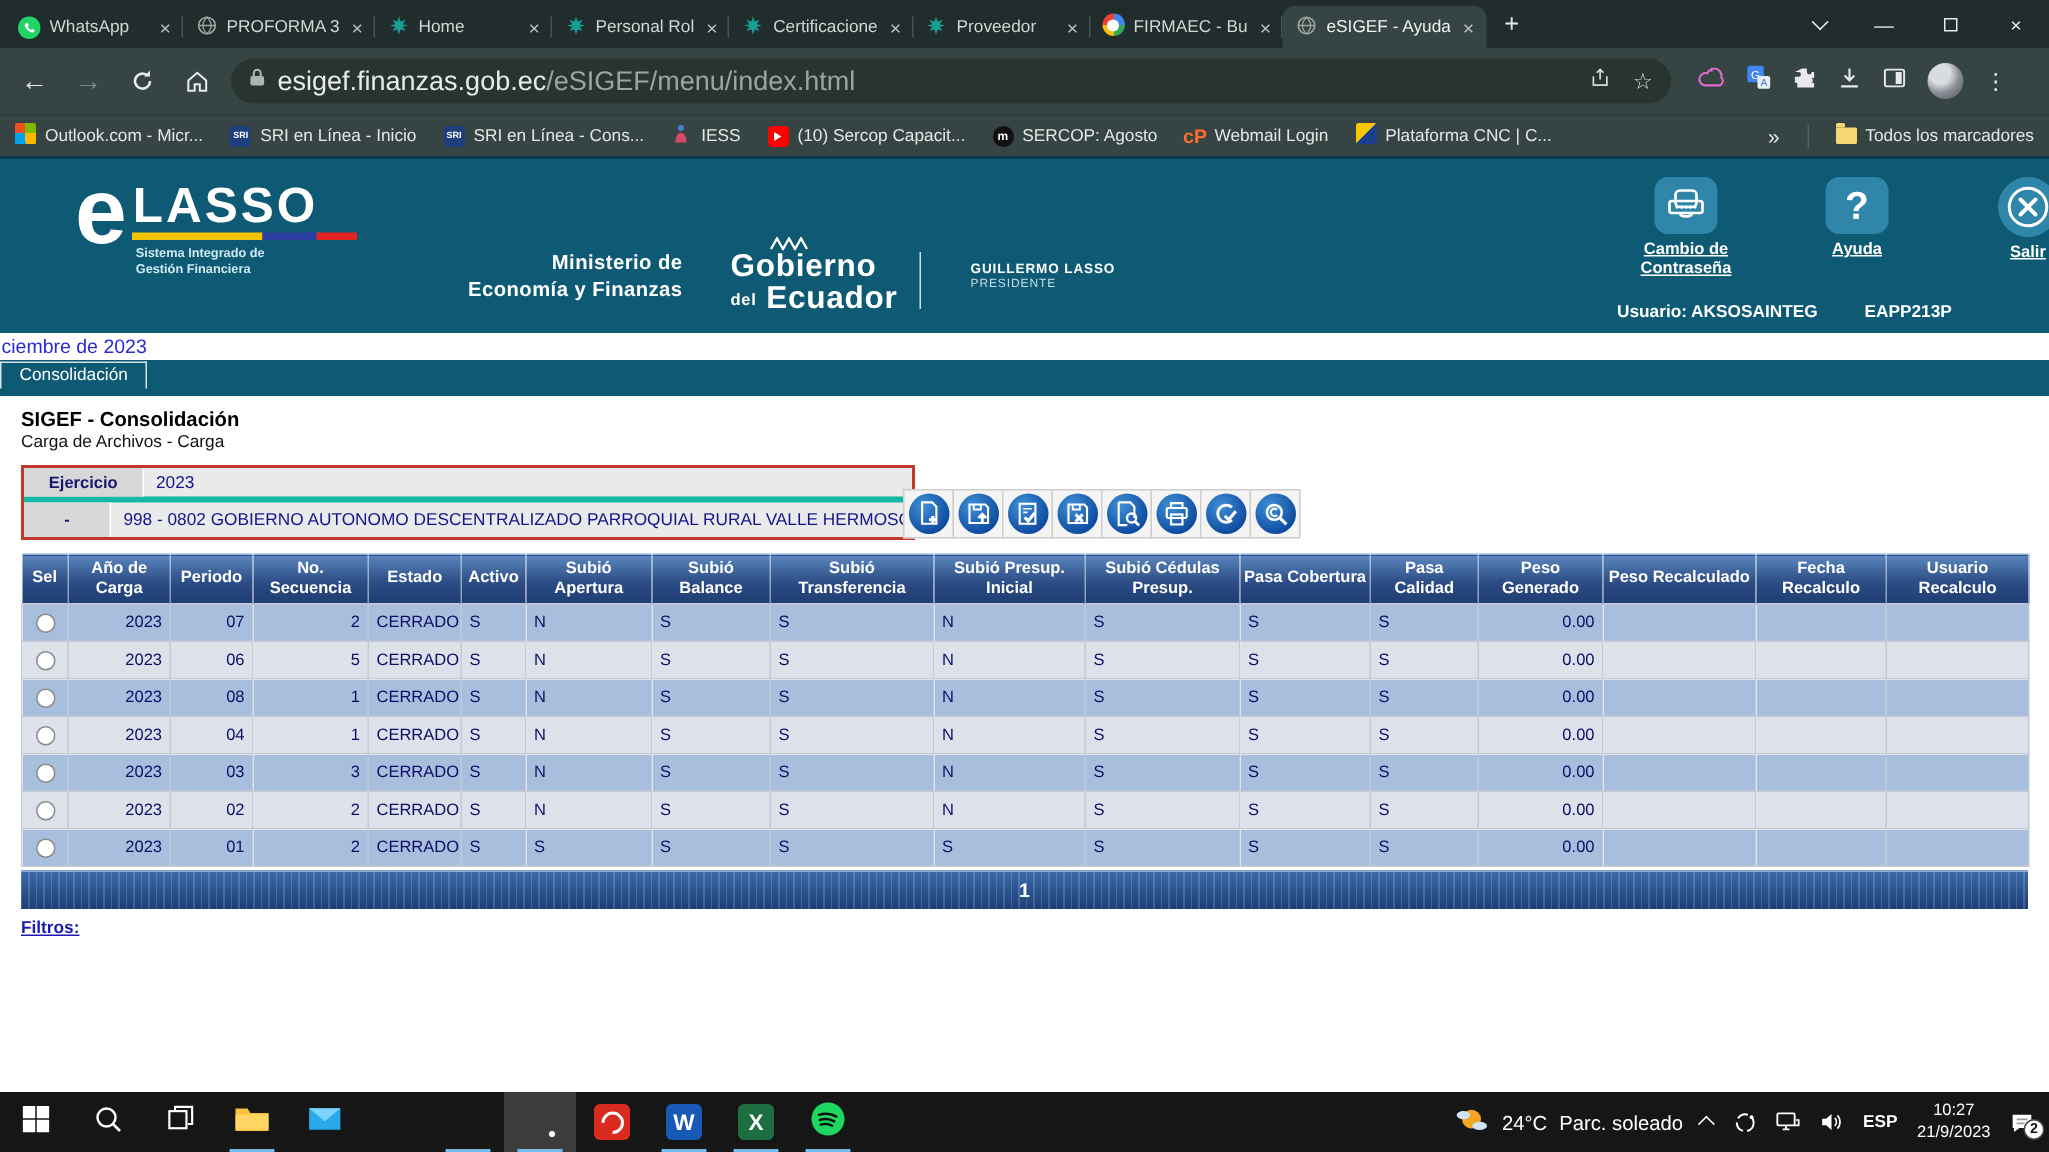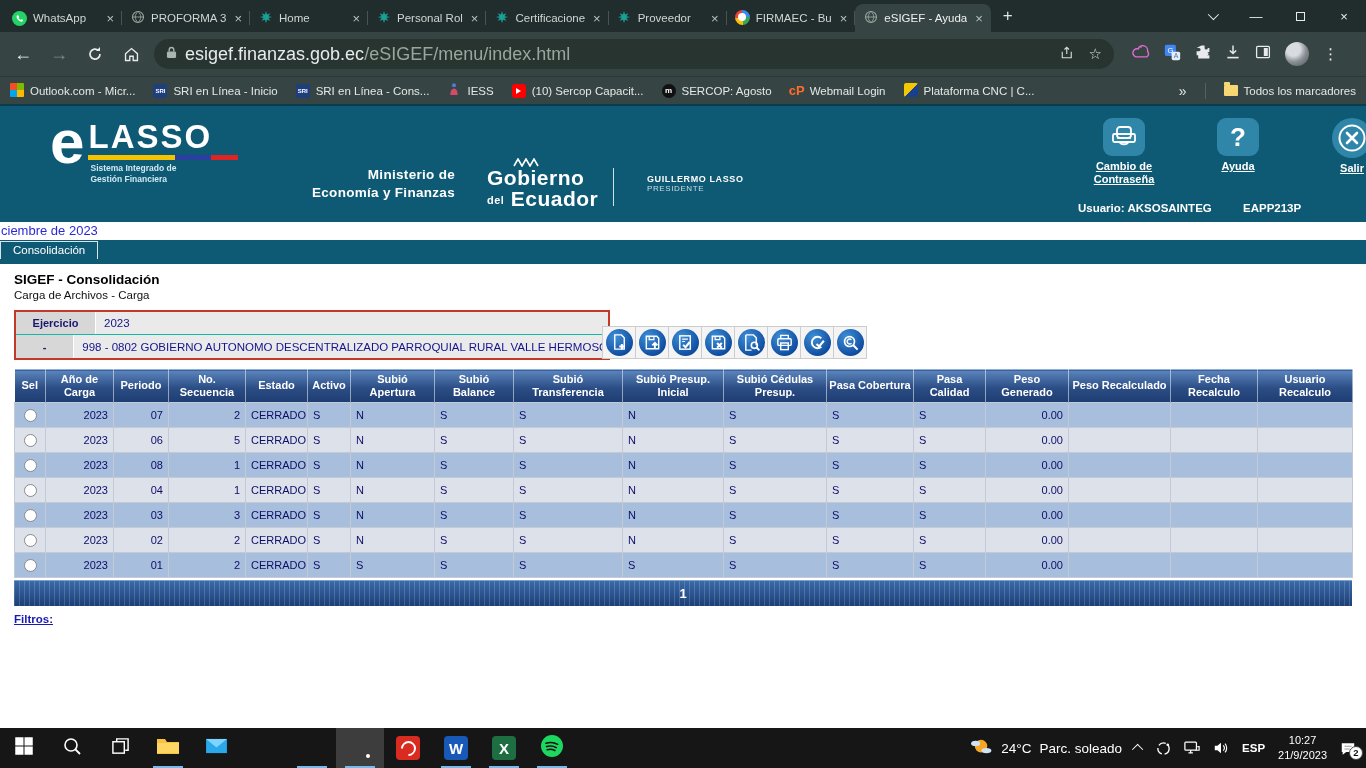--- a/index.html
+++ b/index.html
@@ -90,21 +90,21 @@
   
   .marquee { height:18px; background:#fff; color:#2a2ad4; font-size:13px; line-height:17px; padding-left:1px; overflow:hidden; }
   .menubar { height:24px; background:#0e5a74; display:flex; align-items:flex-start; }
   .menutab { margin-top:1px; padding:2px 12px 3px; color:#fff; font-size:11.5px; background:#0e5a74; border:1px solid #d8e4e9; border-bottom:none; }
 
   
   .content { position:relative; background:#fff; height:464px; padding:8px 0 0 14px; }
   .ptitle { font-size:13.5px; font-weight:bold; color:#000; }
   .pcrumb { font-size:11.5px; color:#111; margin:2px 0 9px; }
   .formbox { width:596px; border:2px solid #c0392b; background:#eaeaea; }
-  .frow { display:flex; height:23px; align-items:stretch; border-bottom:1px solid #14b8a6; }
+  .frow { display:flex; height:23px; align-items:stretch; border-bottom:4px solid #14b8a6; }
   .frow:last-child { border-bottom:none; }
   .flabel { width:80px; background:#d7d7d7; color:#17176e; font-weight:bold; font-size:11px; display:flex; align-items:center; justify-content:center; border-right:1px solid #fff; }
   .fvalue { flex:1; display:flex; align-items:center; padding-left:8px; color:#14148c; font-size:11.5px; white-space:nowrap; }
   .action-toolbar { position:absolute; left:603px; top:62px; display:flex; }
   .abtn { width:34px; height:33px; background:#f4f4f4; border:1px solid #cdcdcd; display:flex; align-items:center; justify-content:center; margin-left:-1px; }
   .abtn .ocirc { width:27px; height:27px; border-radius:50%; background:radial-gradient(circle at 35% 30%, #3f8fd6, #0d4a9e 75%); display:flex; align-items:center; justify-content:center; }
 
   table.grid { border-collapse:collapse; table-layout:fixed; width:1338px; margin-top:9px; }
   table.grid th { background:linear-gradient(180deg,#5b85bd 0%,#2c4d85 55%,#1d3d72 100%); color:#fff; font-size:11px; font-weight:bold;
        height:33px; text-align:center; vertical-align:middle; line-height:1.2; padding:1px 2px; border-right:1px solid rgba(255,255,255,.5); border-top:1px solid #8fb0d8; }

